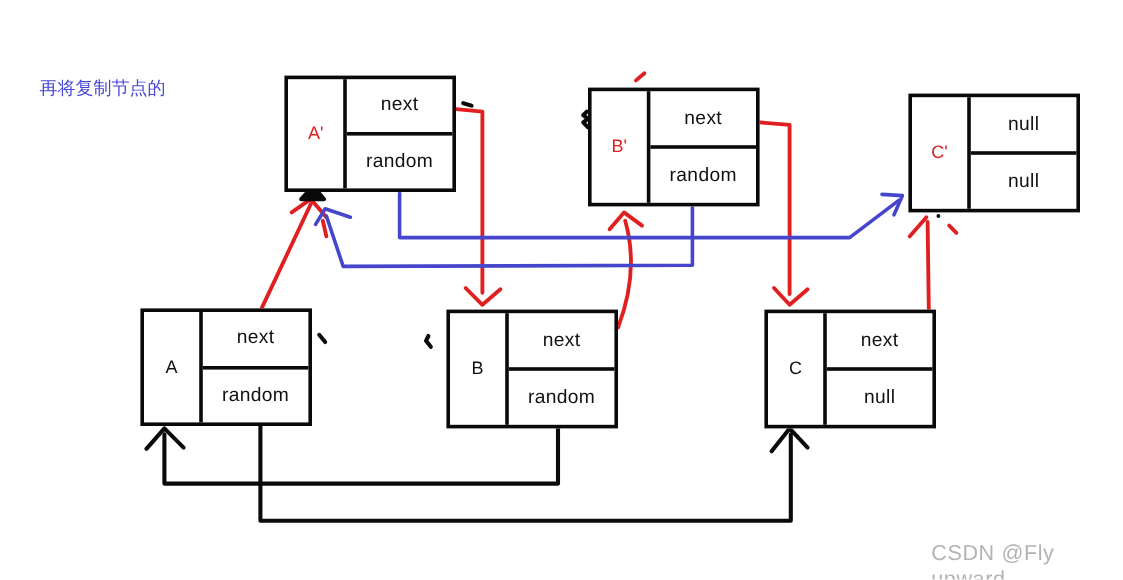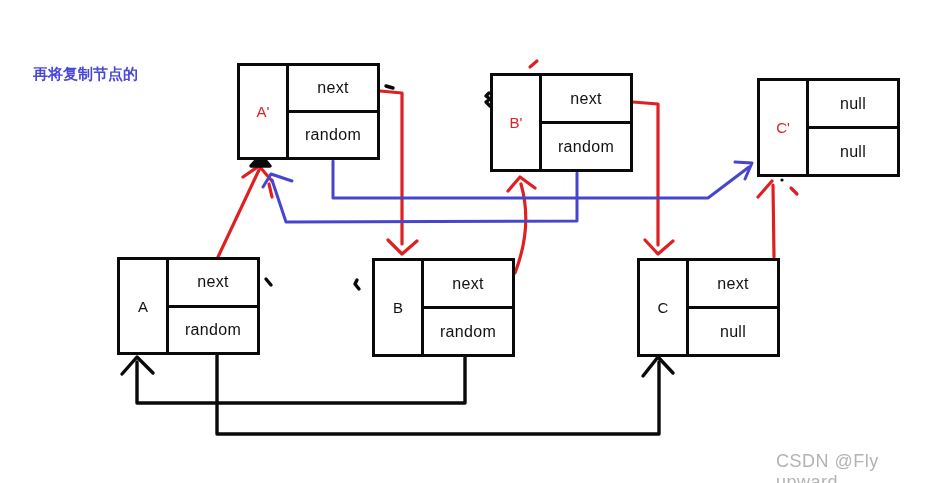--- a/index.html
+++ b/index.html
@@ -21,21 +21,21 @@
   }
   .node.copy .lcell{color:var(--red,#e02020);}
   .node .rcol{flex:1;display:flex;flex-direction:column;}
   .node .rcell{
     flex:1;display:flex;align-items:center;justify-content:center;
     font-size:16px;color:#111;letter-spacing:0.3px;
   }
   .node .rcell.top{border-bottom:3px solid var(--black,#000);}
   .annotation{
     position:absolute;left:33px;top:60px;
-    color:var(--annotation,#4848d8);font-size:15px;line-height:27px;font-weight:bold;
+    color:var(--annotation,#4848d8);font-size:15px;line-height:27px;
   }
   .watermark{
     position:absolute;left:776px;top:451px;
     color:var(--watermark,#b3b3b3);font-size:18px;letter-spacing:0.5px;
   }
 </style>
 </head>
 <body>
 
 <div class="canvas">

